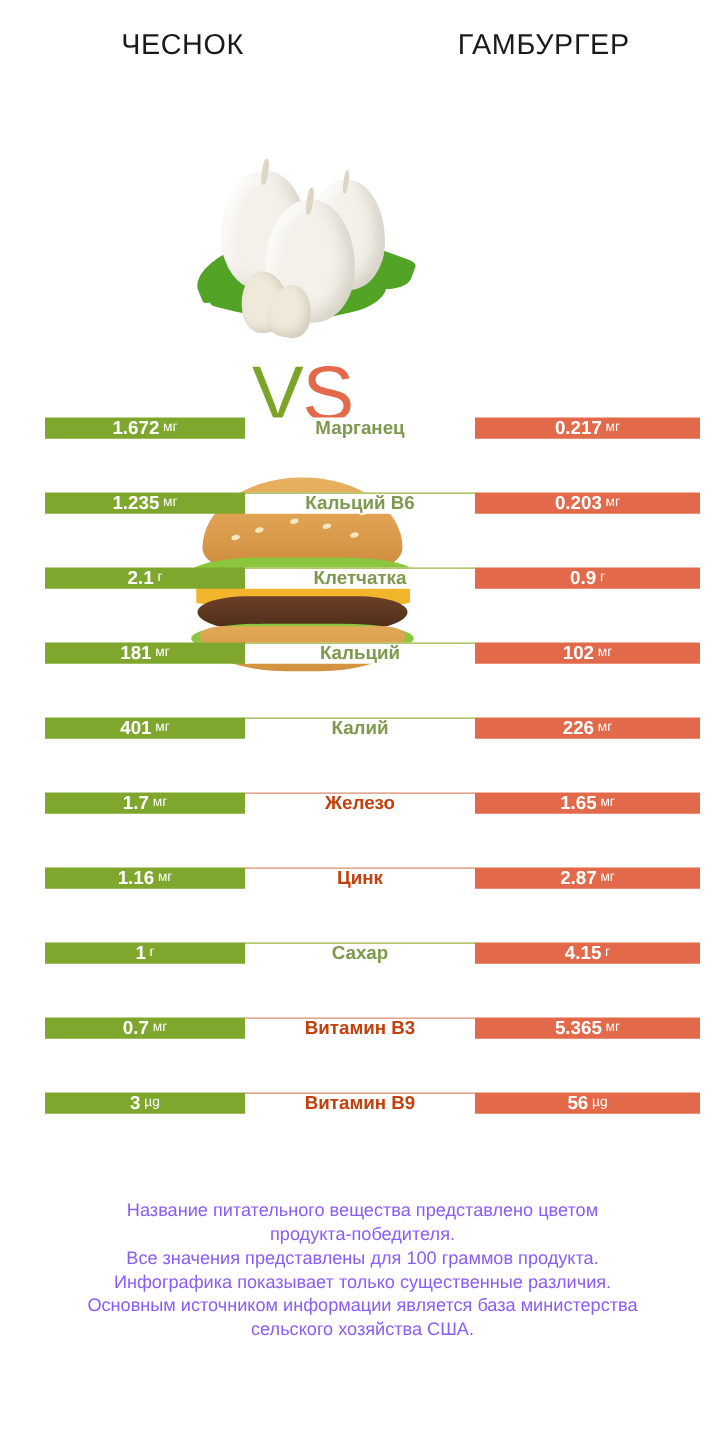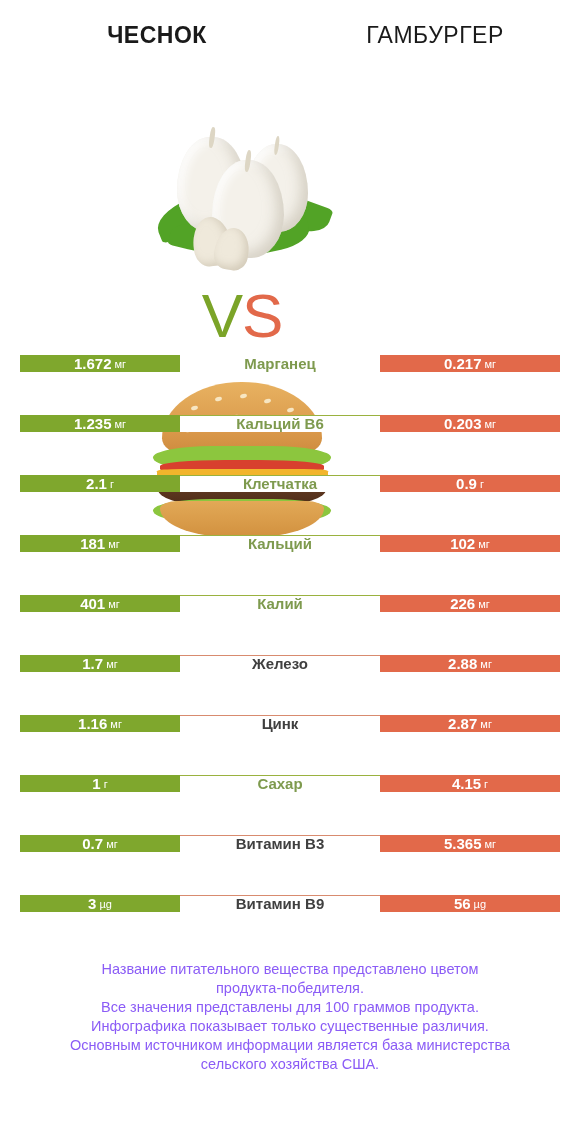--- a/index.html
+++ b/index.html
@@ -30,21 +30,21 @@
   .title {
     position:absolute;
     top:22px;
     font-size:23px;
     font-weight:400;
     letter-spacing:0.5px;
     color:#1a1a1a;
     text-align:center;
     white-space:nowrap;
   }
-  .title-left  { left:12px;   width:290px;font-weight:bold; }
+  .title-left  { left:1px;   width:290px; }
   .title-right { left:290px; width:290px; }
 
   .hero {
     position:absolute;
     top:95px; left:0;
     width:484px;
     height:180px;
     display:flex;
     align-items:center;
     justify-content:space-between;
@@ -156,21 +156,22 @@
   .table {
     position:absolute;
     top:312px; left:0;
     width:580px;
   }
 
   .row {
     position:relative;
     display:flex;
     height:60px;
-    align-items:flex-end;
+    align-items:center;
+    padding-left:16px;
   }
 
   .cell {
     display:flex;
     align-items:center;
     justify-content:center;
     font-size:15px;
     font-weight:600;
     white-space:nowrap;
   }
@@ -202,21 +203,21 @@
     position:absolute;
     left:0; right:0; top:0;
     height:1px;
     background:transparent;
   }
   .row.sep-green .cell-mid::before { background:#9AB23F; }
   .row.sep-orange .cell-mid::before { background:#D88B6F; }
   .row:first-child .cell-mid::before { background:transparent; }
 
   .win-green  { color:#7E9A4E; }
-  .win-orange { color:#404040; }
+  .win-orange { color:#c2410c; }
 
   .unit {
     font-size:11px;
     font-weight:400;
     margin-left:3px;
   }
 
   
   .footer {
     position:absolute;
@@ -353,21 +354,21 @@
       </div>
       <div class="row sep-orange">
         <div class="cell cell-left">
           <span>1.7</span>
           <span class="unit">мг</span>
         </div>
         <div class="cell cell-mid">
           <span class="win-orange">Железо</span>
         </div>
         <div class="cell cell-right">
-          <span>2.88</span>
+          <span>1.65</span>
           <span class="unit">мг</span>
         </div>
       </div>
       <div class="row sep-orange">
         <div class="cell cell-left">
           <span>1.16</span>
           <span class="unit">мг</span>
         </div>
         <div class="cell cell-mid">
           <span class="win-orange">Цинк</span>

